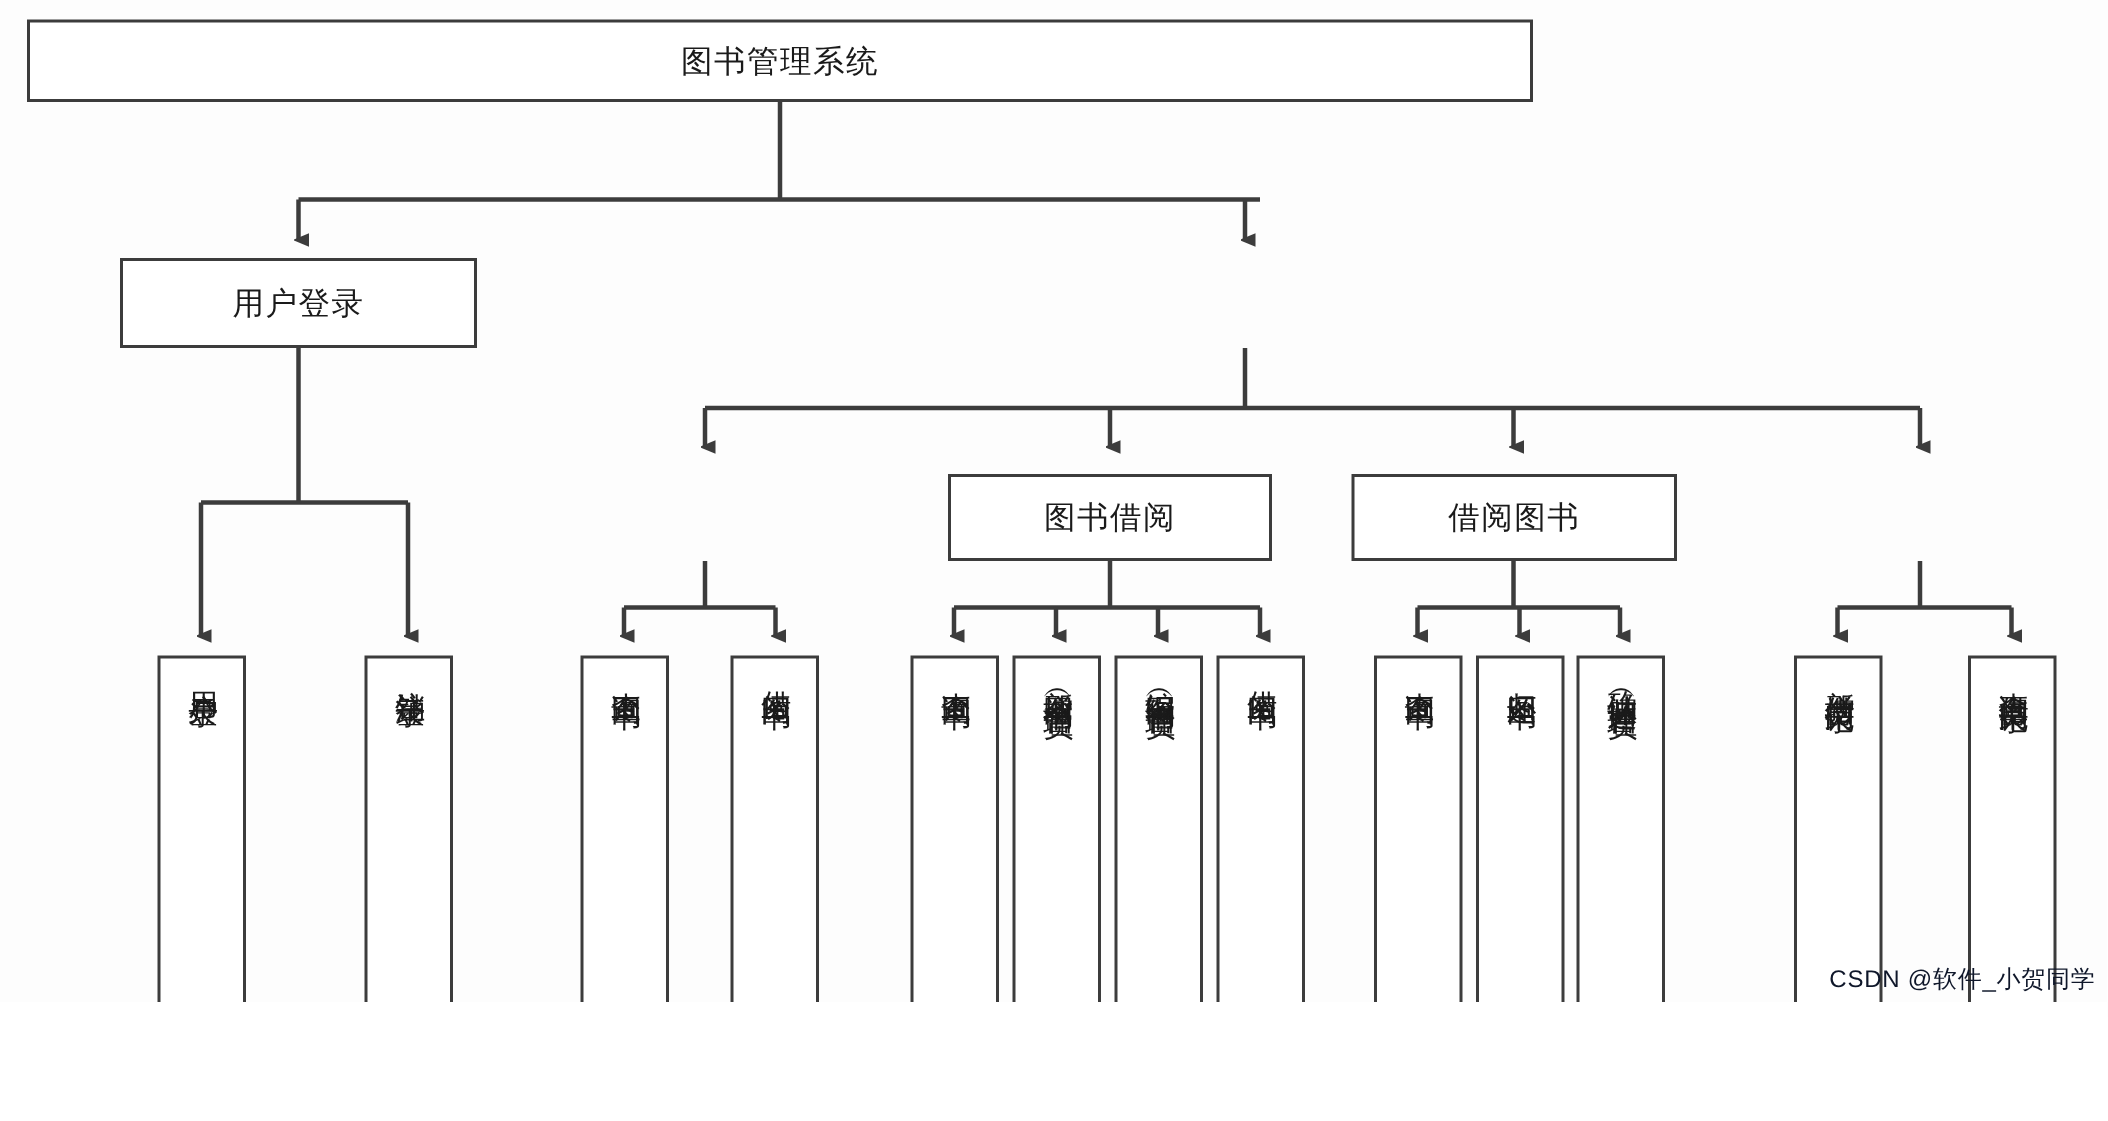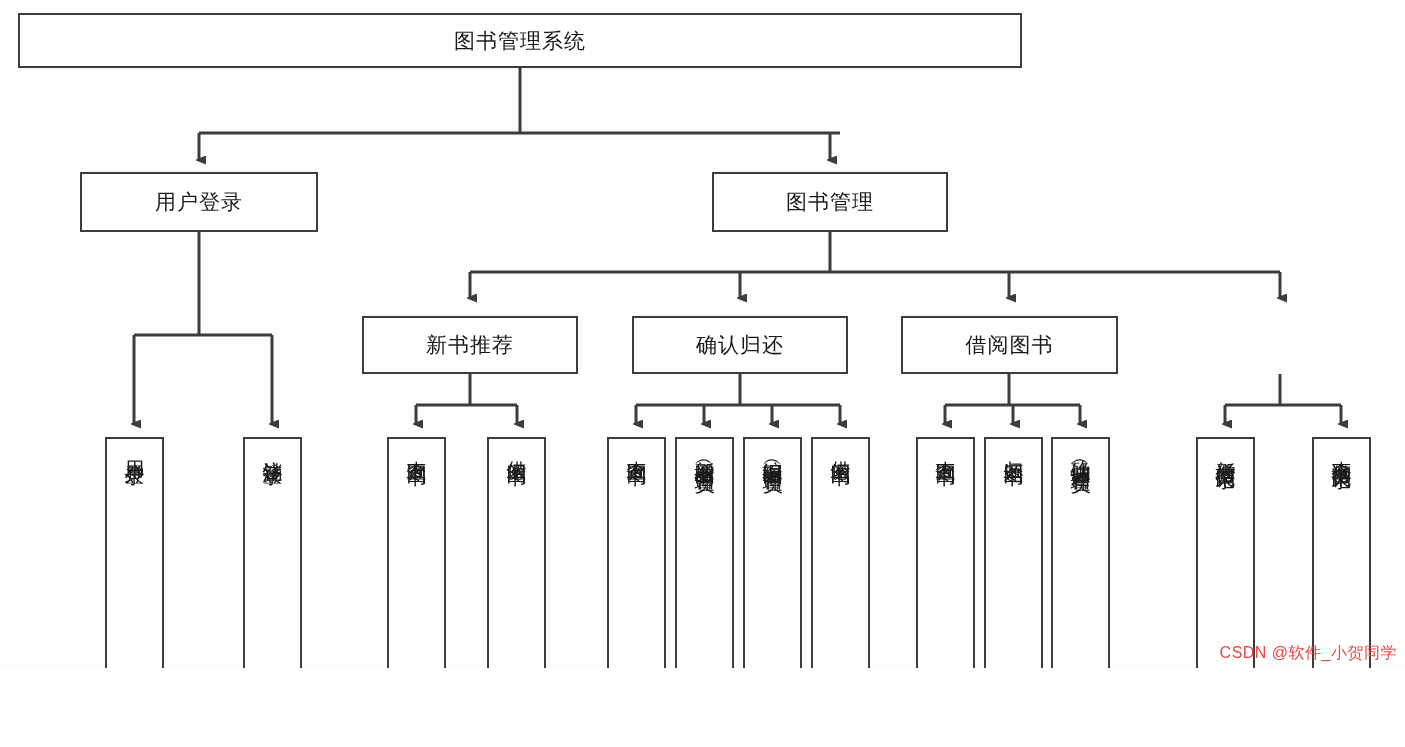--- a/index.html
+++ b/index.html
@@ -50,21 +50,21 @@
   .node.leaf .lbl {
     writing-mode: vertical-rl;
     text-orientation: upright;
     white-space: nowrap;
   }
   .watermark {
     position: absolute;
     right: 8px;
     bottom: 4px;
     font-size: 16px;
-    color: #ef4444;
+    color: #0f172a;
     letter-spacing: 0.5px;
     white-space: nowrap;
   }
 </style>
 </head>
 <body>
 
 <div id="canvas">
 
   <svg class="wires" viewBox="0 0 1405 747" xmlns="http://www.w3.org/2000/svg">
@@ -117,29 +117,23 @@
     </g>
   </svg>
 
   <div class="node h" style="left:18px; top:13px; width:1004px; height:55px;">
     <span class="lbl">图书管理系统</span>
   </div>
 
   <div class="node h" style="left:80px; top:172px; width:238px; height:60px;">
     <span class="lbl">用户登录</span>
   </div>
-  <div class="node h" style="left:712px; top:172px; width:236px; height:60px;">
-    <span class="lbl">图书管理</span>
-  </div>
 
-  <div class="node h" style="left:362px; top:316px; width:216px; height:58px;">
-    <span class="lbl">新书推荐</span>
-  </div>
   <div class="node h" style="left:632px; top:316px; width:216px; height:58px;">
-    <span class="lbl">确认归还</span>
+    <span class="lbl">图书借阅</span>
   </div>
   <div class="node h" style="left:901px; top:316px; width:217px; height:58px;">
     <span class="lbl">借阅图书</span>
   </div>
 
   <div class="node leaf" style="left:105px; top:437px; width:59px; height:297px;">
     <span class="lbl">用户登录</span>
   </div>
   <div class="node leaf" style="left:243px; top:437px; width:59px; height:297px;">
     <span class="lbl">注销登录</span>

